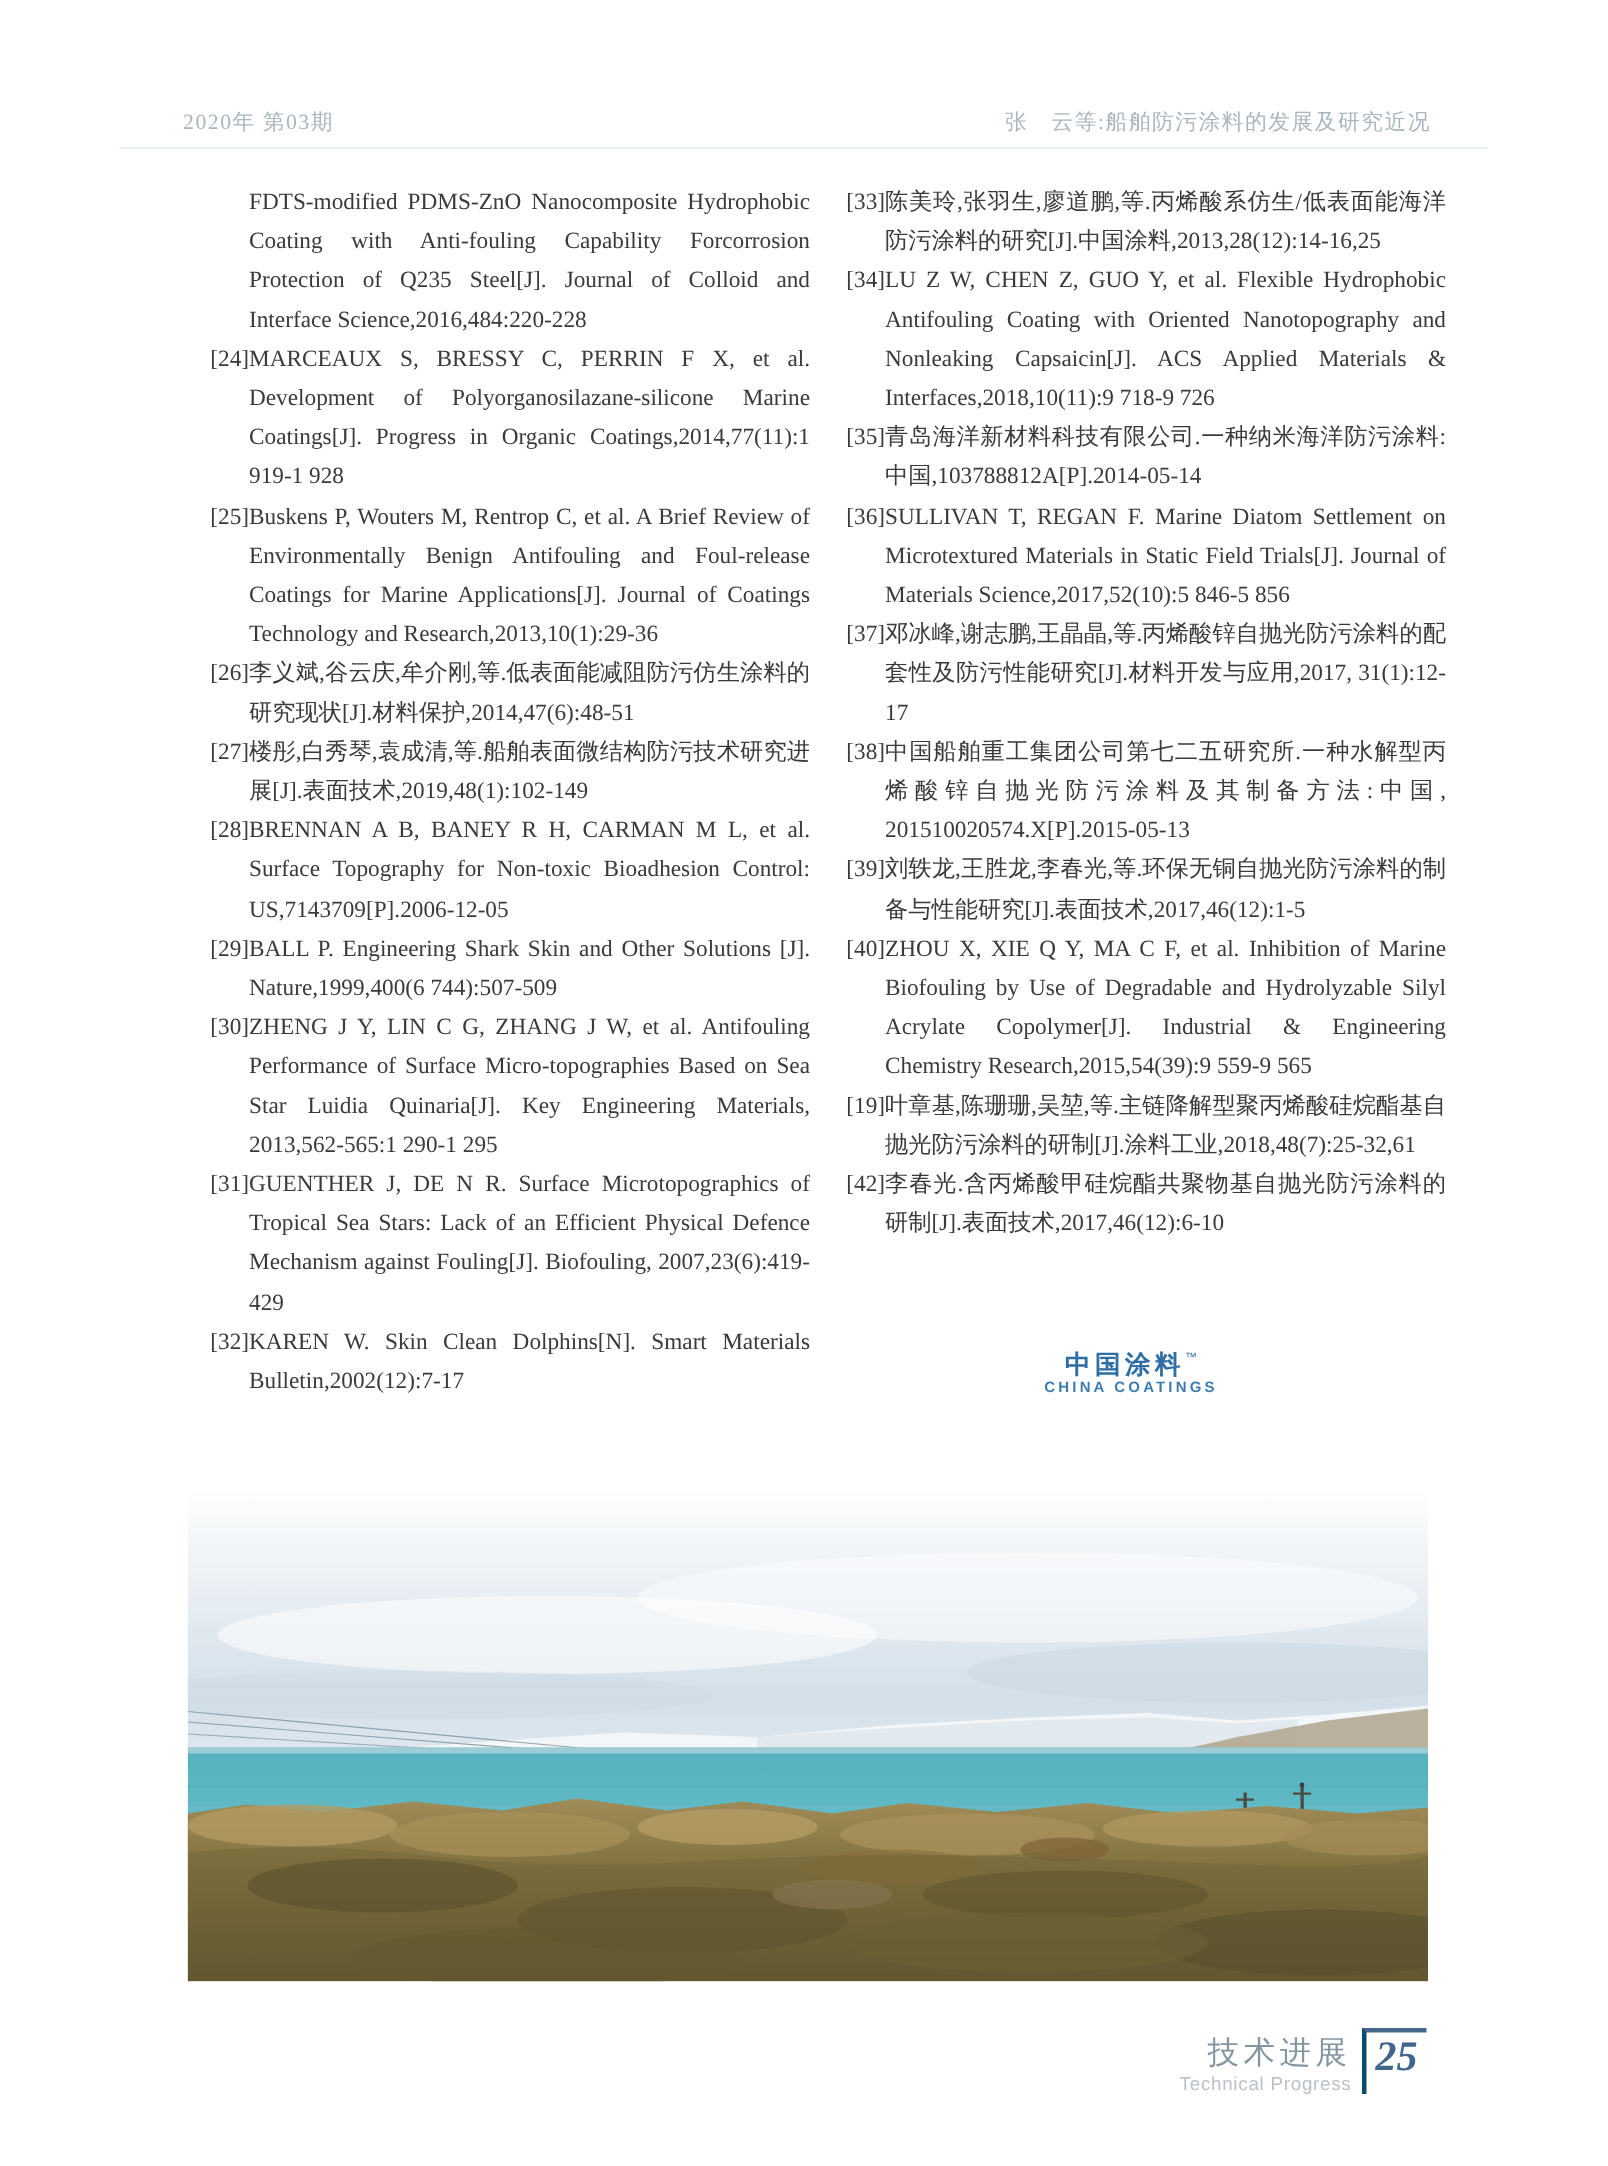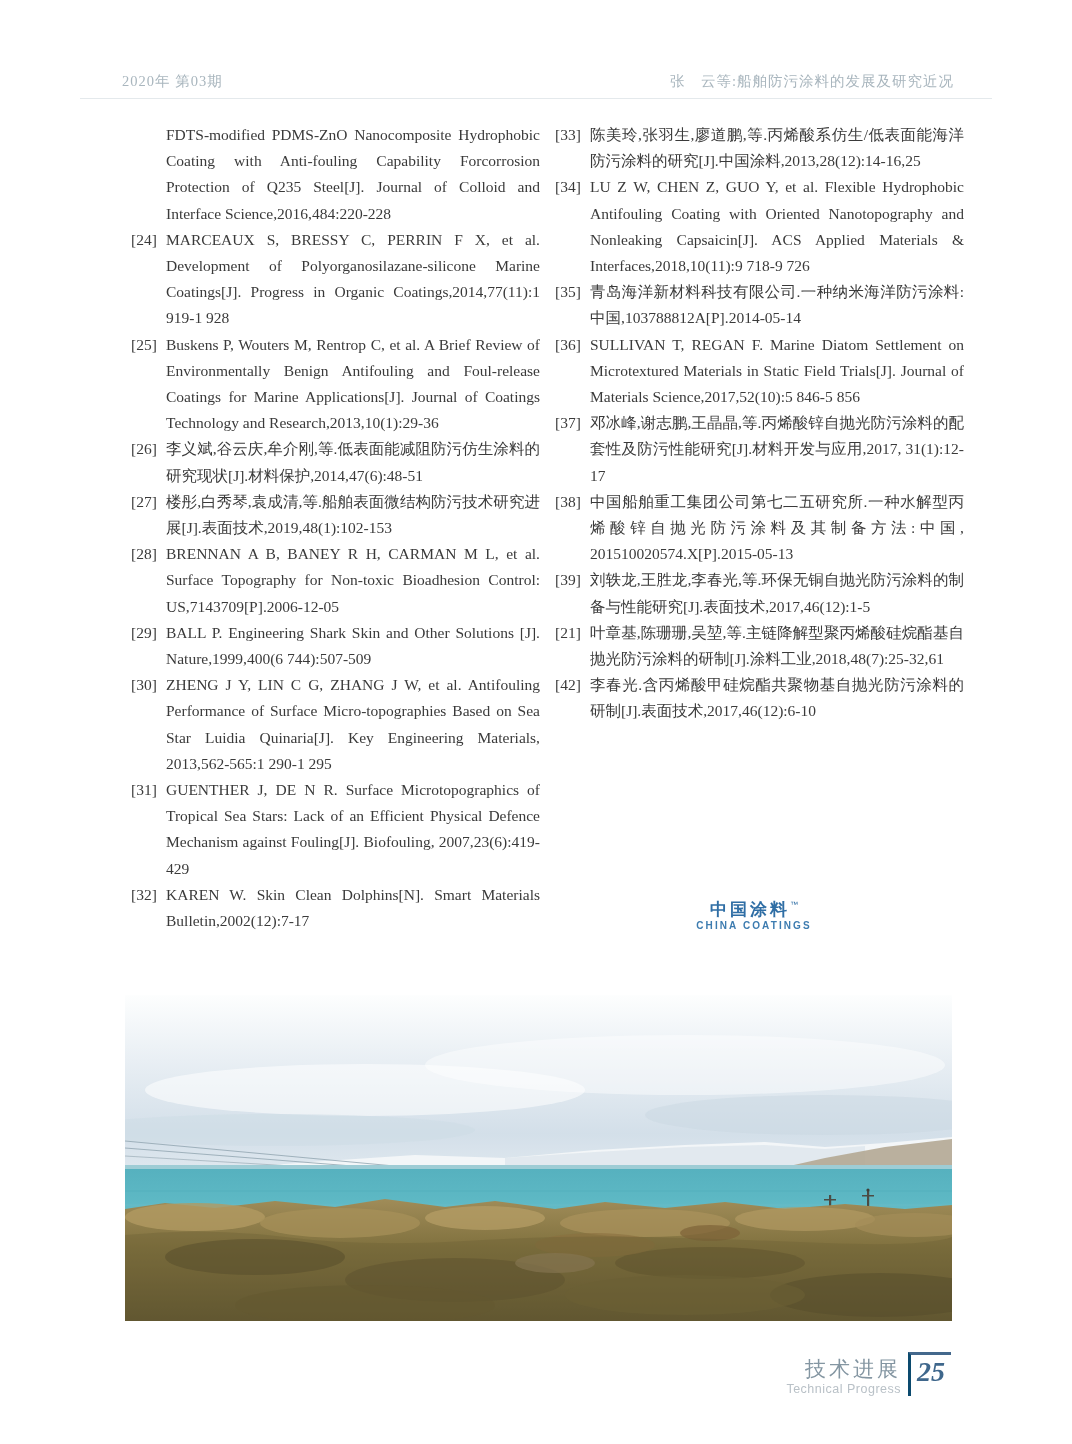--- a/index.html
+++ b/index.html
@@ -17,21 +17,21 @@
     position:absolute;top:98px;left:80px;right:80px;height:1px;background:#e4e9ec;
   }
   
   .col{
     position:absolute;top:122px;width:418px;
     font-size:15.5px;line-height:26.2px;text-align:justify;color:#3a3a3a;
   }
   .col-left{left:122px;}
   .col-right{left:546px;}
   .ref{display:flex;}
-  .ref-num{flex:0 0 44px;text-align:center;}
+  .ref-num{flex:0 0 44px;text-align:right;}
   .ref-text{flex:1;text-align:justify;text-justify:inter-word;}
   
   .logo{
     position:absolute;top:900px;left:546px;width:416px;text-align:center;
     color:#2f6ea5;font-family:"Liberation Sans", sans-serif;line-height:1.15;
   }
   .logo-name{font-size:17px;font-weight:bold;letter-spacing:3px;}
   .logo-tm{font-size:8px;vertical-align:top;letter-spacing:0;}
   .logo-sub{font-size:10px;font-weight:bold;letter-spacing:2.1px;color:#3d7cb0;}
   
@@ -88,21 +88,21 @@
       <span class="ref-text">Buskens P, Wouters M, Rentrop C, et al. A Brief Review of Environmentally Benign Antifouling and Foul-release Coatings for Marine Applications[J]. Journal of Coatings Technology and Research,2013,10(1):29-36</span>
     </div>
 
     <div class="ref">
       <span class="ref-num">[26]</span>
       <span class="ref-text">李义斌,谷云庆,牟介刚,等.低表面能减阻防污仿生涂料的研究现状[J].材料保护,2014,47(6):48-51</span>
     </div>
 
     <div class="ref">
       <span class="ref-num">[27]</span>
-      <span class="ref-text">楼彤,白秀琴,袁成清,等.船舶表面微结构防污技术研究进展[J].表面技术,2019,48(1):102-153</span>
+      <span class="ref-text">楼彤,白秀琴,袁成清,等.船舶表面微结构防污技术研究进展[J].表面技术,2019,48(1):102-149</span>
     </div>
 
     <div class="ref">
       <span class="ref-num">[28]</span>
       <span class="ref-text">BRENNAN A B, BANEY R H, CARMAN M L, et al. Surface Topography for Non-toxic Bioadhesion Control: US,7143709[P].2006-12-05</span>
     </div>
 
     <div class="ref">
       <span class="ref-num">[29]</span>
       <span class="ref-text">BALL P. Engineering Shark Skin and Other Solutions [J]. Nature,1999,400(6 744):507-509</span>
@@ -153,23 +153,27 @@
     <div class="ref">
       <span class="ref-num">[38]</span>
       <span class="ref-text">中国船舶重工集团公司第七二五研究所.一种水解型丙烯酸锌自抛光防污涂料及其制备方法:中国, 201510020574.X[P].2015-05-13</span>
     </div>
 
     <div class="ref">
       <span class="ref-num">[39]</span>
       <span class="ref-text">刘轶龙,王胜龙,李春光,等.环保无铜自抛光防污涂料的制备与性能研究[J].表面技术,2017,46(12):1-5</span>
     </div>
 
-
-    <div class="ref">
-      <span class="ref-num">[21]</span>
+    <div class="ref">
+      <span class="ref-num">[40]</span>
+      <span class="ref-text">ZHOU X, XIE Q Y, MA C F, et al. Inhibition of Marine Biofouling by Use of Degradable and Hydrolyzable Silyl Acrylate Copolymer[J]. Industrial &amp; Engineering Chemistry Research,2015,54(39):9 559-9 565</span>
+    </div>
+
+    <div class="ref">
+      <span class="ref-num">[19]</span>
       <span class="ref-text">叶章基,陈珊珊,吴堃,等.主链降解型聚丙烯酸硅烷酯基自抛光防污涂料的研制[J].涂料工业,2018,48(7):25-32,61</span>
     </div>
 
     <div class="ref">
       <span class="ref-num">[42]</span>
       <span class="ref-text">李春光.含丙烯酸甲硅烷酯共聚物基自抛光防污涂料的研制[J].表面技术,2017,46(12):6-10</span>
     </div>
   </div>
 
   <div class="logo">

